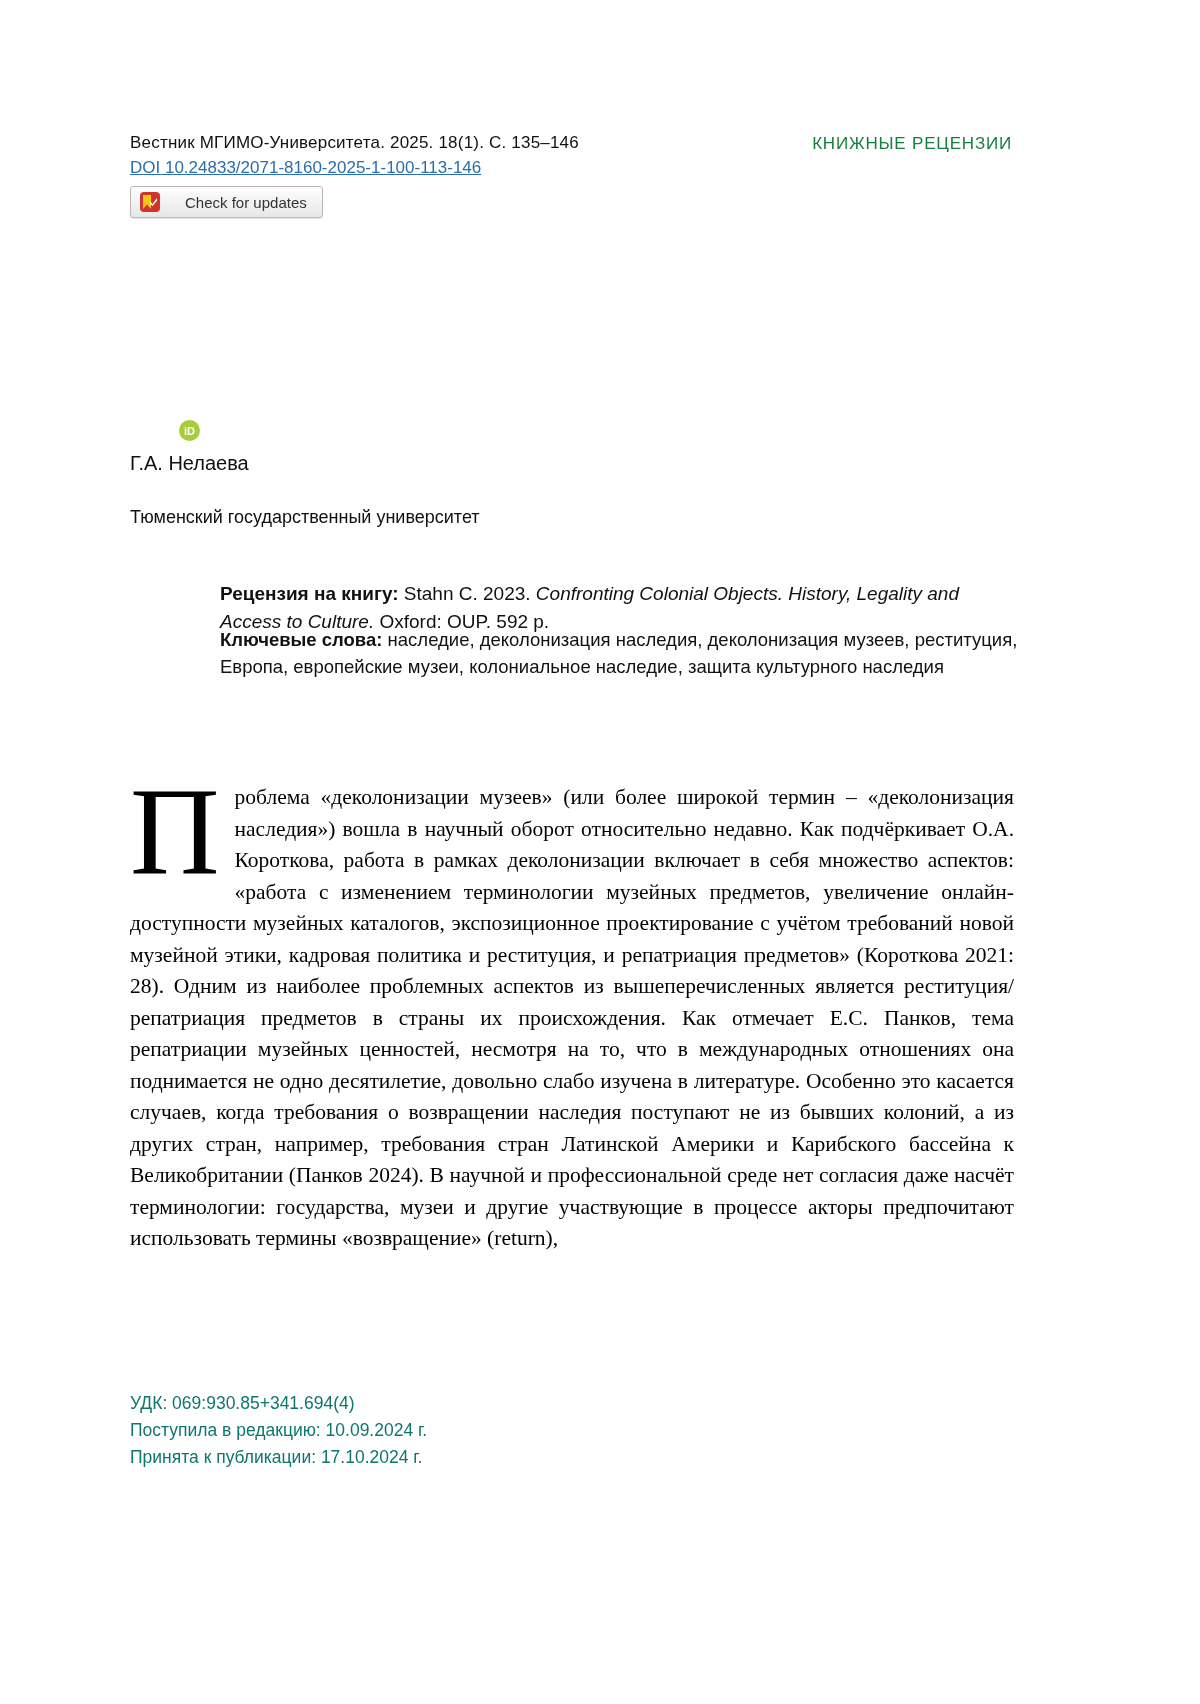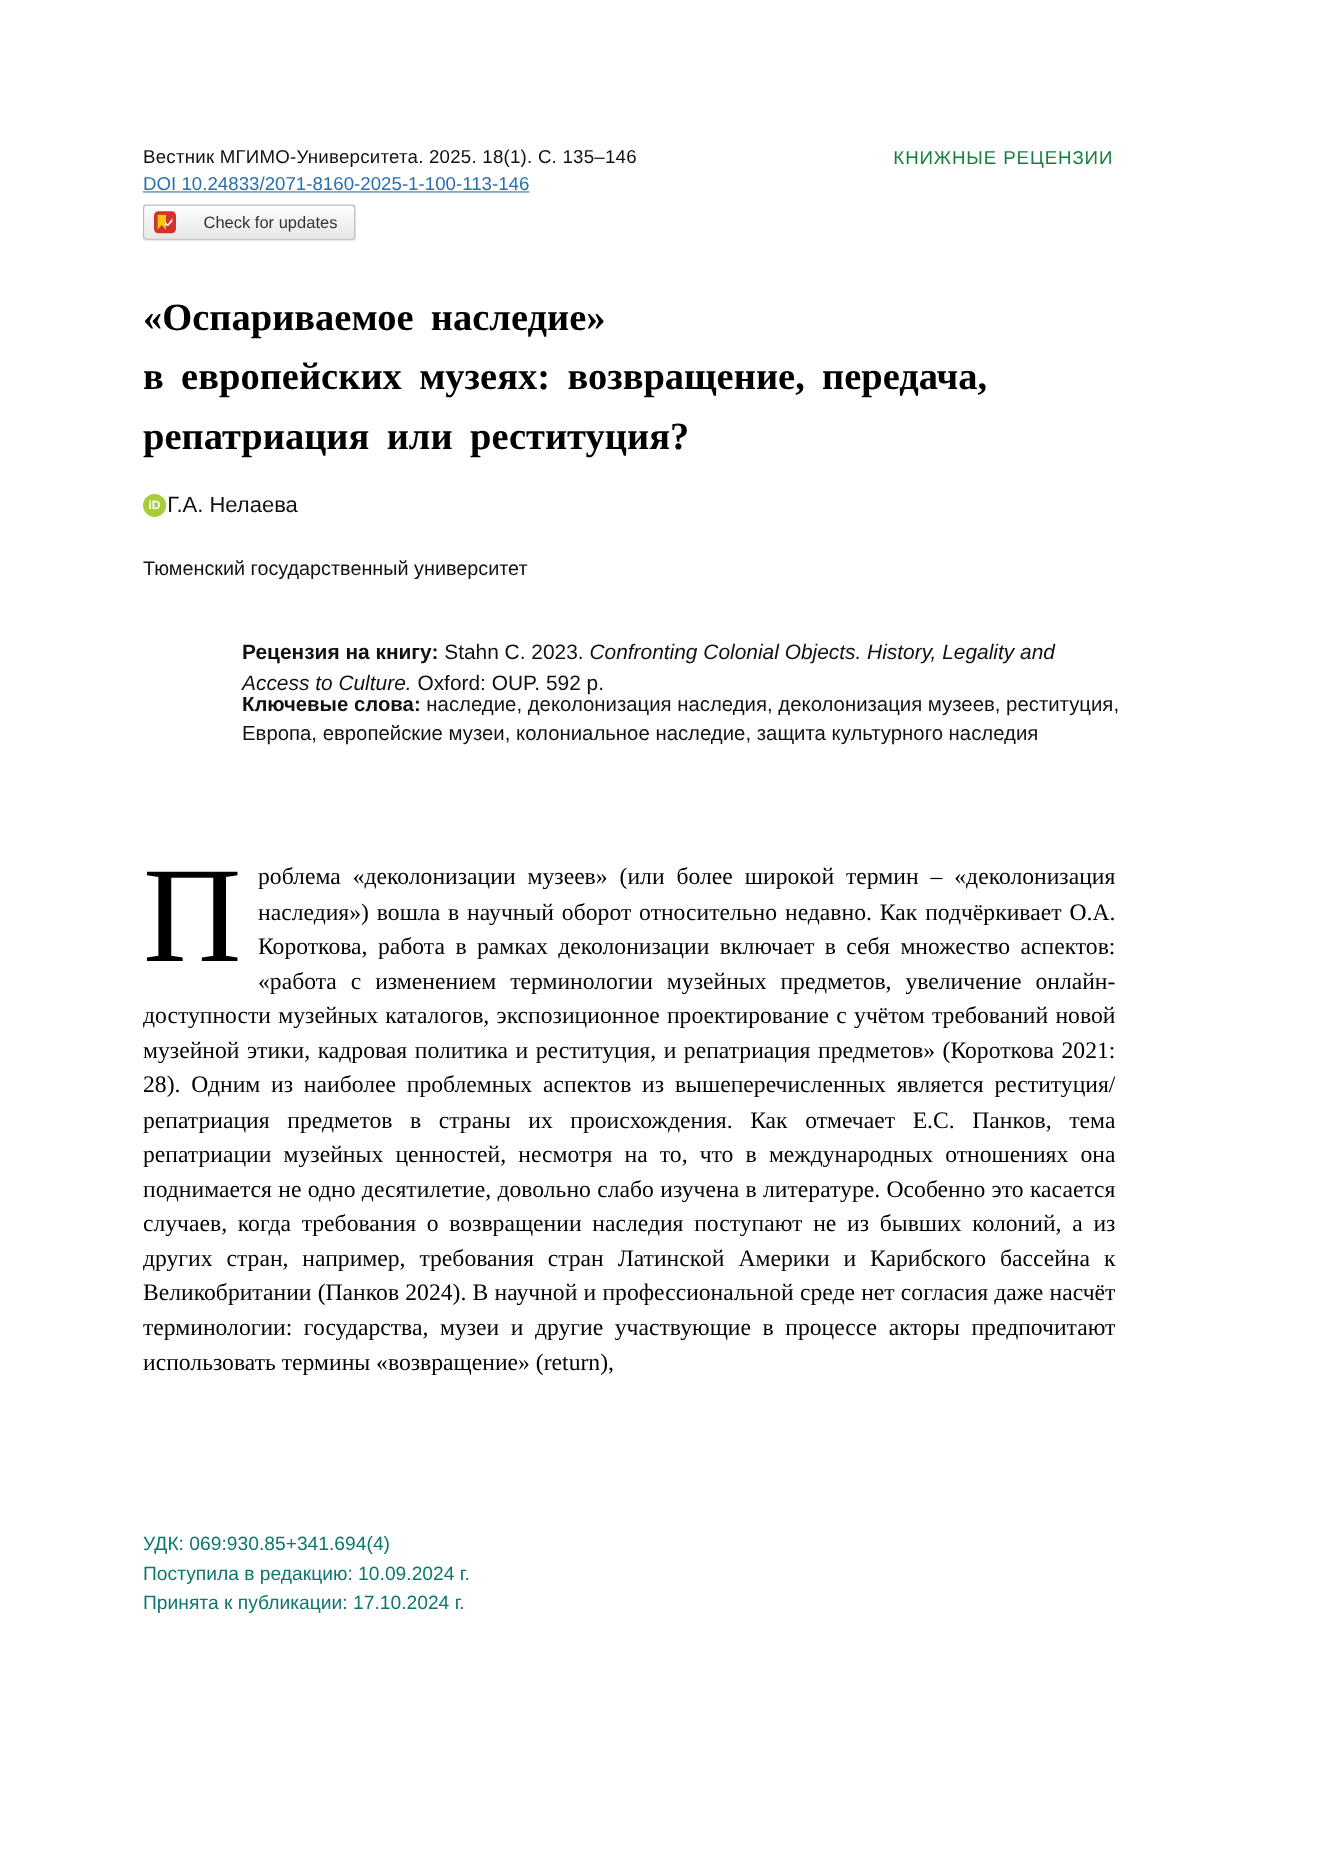--- a/index.html
+++ b/index.html
@@ -52,22 +52,22 @@
     clip-path:polygon(0 40%,35% 75%,100% 0,100% 35%,35% 100%,0 70%);
   }
   
   .title {
     position:absolute; left:130px; top:262px; width:895px;
     font-family:"Liberation Serif", serif;
     font-weight:700; font-size:35px; line-height:54px; color:#000;
     word-spacing:7px;
   }
   .author-row {
-    position:absolute; left:130px; top:448px;
-    display:flex; align-items:center; gap:1px;
+    position:absolute; left:130px; top:420px;
+    display:flex; align-items:center; gap:11px;flex-direction:column;
   }
   .orcid-icon {
     width:21px; height:21px; border-radius:50%;
     background:#a6ce39; color:#fff;
     font-size:11px; font-weight:700;
     display:flex; align-items:center; justify-content:center;
     cursor:pointer;
   }
   .author-name { font-size:20px; color:#111;text-align:center; }
   .affiliation {
@@ -118,25 +118,20 @@
 
   <div class="journal-info">Вестник МГИМО-Университета. 2025. 18(1). С. 135–146</div>
   <a class="doi-link">DOI 10.24833/2071-8160-2025-1-100-113-146</a>
   <div class="section-label">КНИЖНЫЕ РЕЦЕНЗИИ</div>
 
   <div class="check-badge">
     <span class="cm-icon"></span>
     <span class="badge-text">Check for updates</span>
   </div>
 
-  <h1 class="title">
-    <span>«Оспариваемое наследие»</span><br>
-    <span>в европейских музеях: возвращение, передача,</span><br>
-    <span>репатриация или реституция?</span>
-  </h1>
 
   <div class="author-row">
     <span class="orcid-icon">iD</span>
     <span class="author-name">Г.А. Нелаева</span>
   </div>
 
   <div class="affiliation">Тюменский государственный университет</div>
 
   <div class="review-block">
     <span class="b">Рецензия на книгу:</span>

